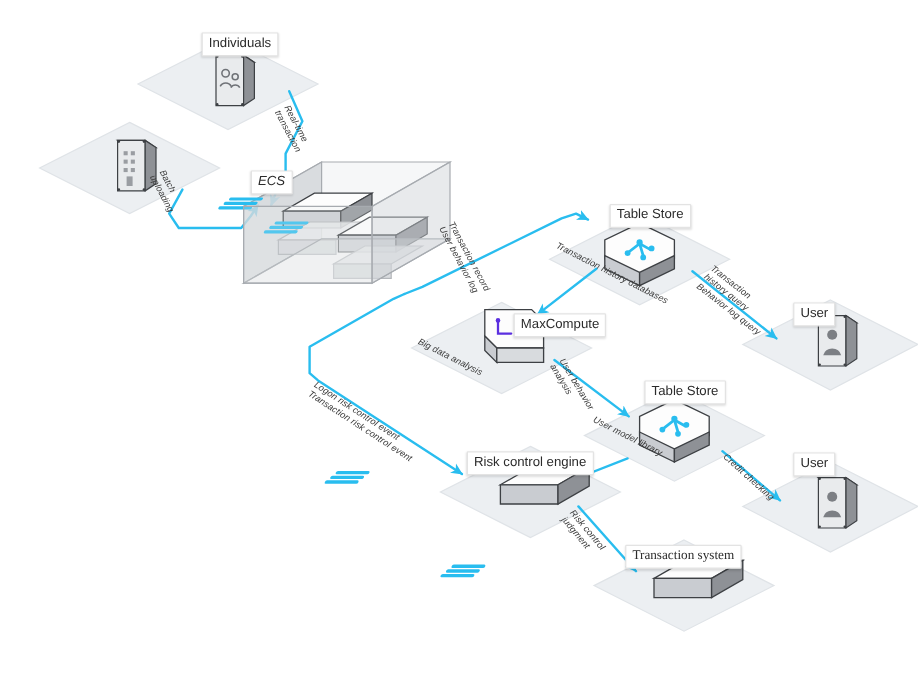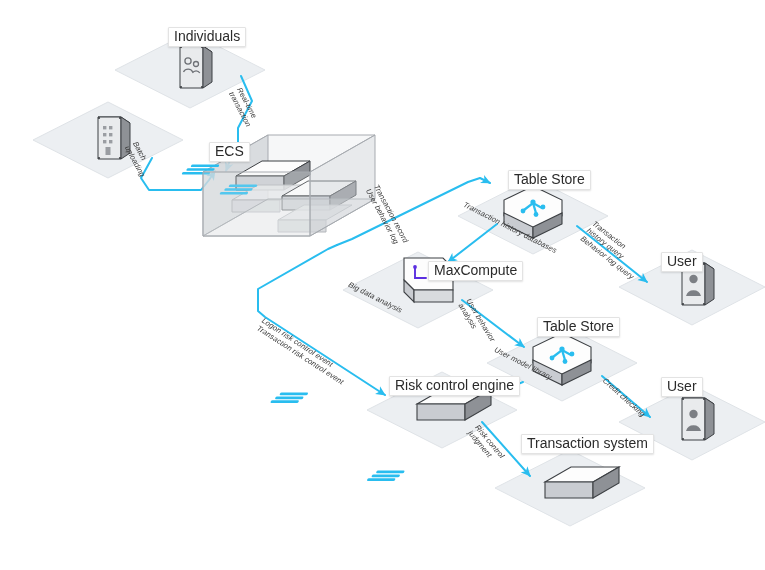--- a/index.html
+++ b/index.html
@@ -7,21 +7,21 @@
   body{width:765px;height:570px;overflow:hidden;
        font-family:"Liberation Sans","DejaVu Sans",sans-serif;}
   #stage{position:relative;width:765px;height:570px;background:#ffffff;}
   svg#diagram{position:absolute;left:0;top:0;width:765px;height:570px;}
 
   
   .callout{
     position:absolute;
     background:#ffffff;
     color:#2b2b2b;
-    font-size:14px;
+    font-size:11px;
     line-height:13px;
     padding:2px 5px 3px 5px;
     white-space:nowrap;
     border:1px solid #e3e3e3;
     box-shadow:0 1px 2px rgba(0,0,0,0.12);
     border-radius:1px;
     z-index:40;
   }
 
   
@@ -315,29 +315,29 @@
   </div>
 
   <div class="edgelabel two" style="left:480px;top:423px;transform:rotate(50deg);">
     <div>Risk control</div>
     <div>judgment</div>
   </div>
 
   <div class="callout" style="left:168px;top:27px;">Individuals</div>
 
 
-  <div class="callout" style="left:209px;top:142px;">ECS</div>
+  <div class="callout" style="left:209px;top:142px;font-style:italic;">ECS</div>
 
   <div class="callout" style="left:508px;top:170px;">Table Store</div>
 
   <div class="callout" style="left:428px;top:261px;">MaxCompute</div>
 
   <div class="callout" style="left:661px;top:252px;">User</div>
 
   <div class="callout" style="left:537px;top:317px;">Table Store</div>
 
   <div class="callout" style="left:389px;top:376px;">Risk control engine</div>
 
   <div class="callout" style="left:661px;top:377px;">User</div>
 
-  <div class="callout" style="left:521px;top:434px;">Transaction system</div>
+  <div class="callout" style="left:521px;top:454px;font-family:Liberation Serif, serif;">Transaction system</div>
 
 </div>
 
 </body></html>

